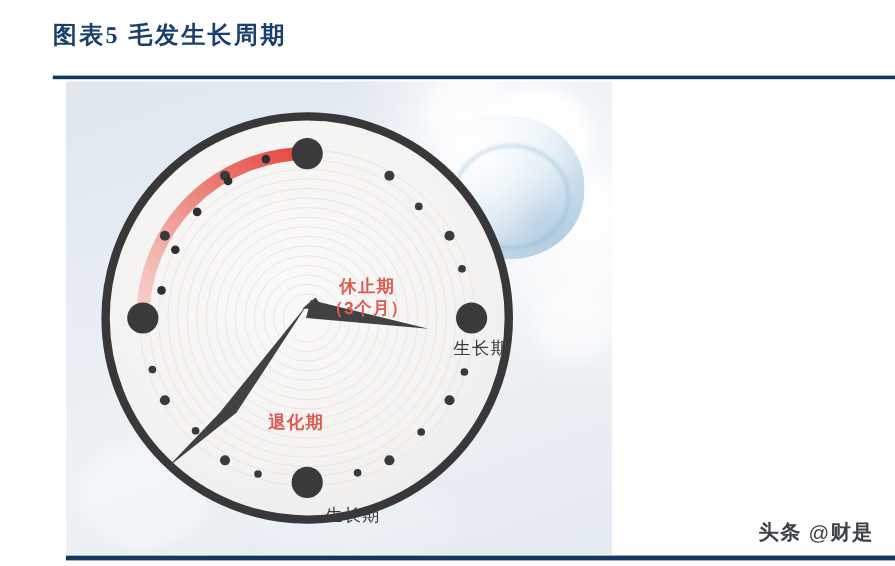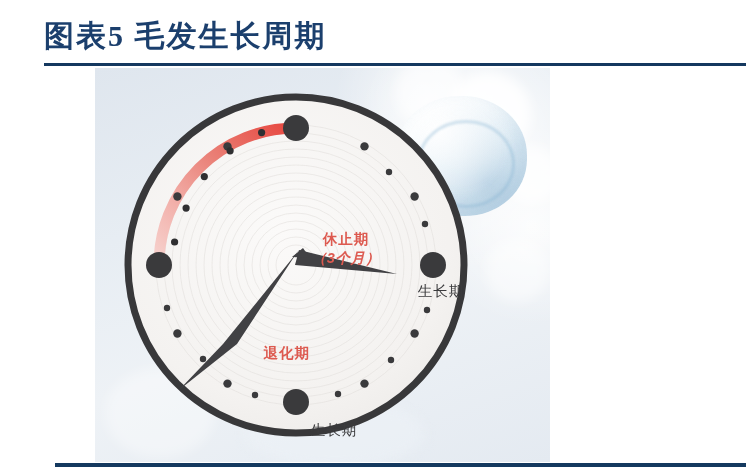--- a/index.html
+++ b/index.html
@@ -10,21 +10,21 @@
     overflow:hidden;
     position:relative;
   }
   #page{position:relative;width:746px;height:472px;}
 
   
   .title{
     position:absolute;left:44px;top:16px;
     font-family:"Liberation Serif","DejaVu Serif",serif;
     font-weight:bold;
-    font-size:30px;
+    font-size:20px;
     letter-spacing:2px;
     color:#1b3f6d;
     white-space:nowrap;
   }
   .rule-top{
     position:absolute;left:44px;top:63px;width:702px;height:3px;
     background:#14385f;
   }
   .rule-bottom{
     position:absolute;left:55px;top:463px;width:691px;height:4px;
@@ -33,21 +33,20 @@
 
   
   .photo{
     position:absolute;left:55px;top:68px;width:455px;height:394px;
     overflow:hidden;
     background:
       radial-gradient(circle at 86% 18%, rgba(255,255,255,0.95) 0%, rgba(255,255,255,0) 26%),
       radial-gradient(circle at 96% 40%, rgba(255,255,255,0.8) 0%, rgba(255,255,255,0) 20%),
       radial-gradient(circle at 72% 8%, rgba(255,255,255,0.7) 0%, rgba(255,255,255,0) 18%),
       linear-gradient(160deg,#dfe6ee 0%,#e7edf3 32%,#eef2f6 60%,#e4eaf1 100%);
-    margin-left: 40px;
   }
   
   .bokeh{position:absolute;border-radius:50%;filter:blur(6px);pointer-events:none;}
   .bk1{left:352px;top:4px;width:84px;height:84px;background:rgba(255,255,255,.85);}
   .bk2{left:408px;top:78px;width:58px;height:58px;background:rgba(255,255,255,.7);}
   .bk3{left:300px;top:-10px;width:70px;height:70px;background:rgba(255,255,255,.55);}
   .bk4{left:390px;top:170px;width:64px;height:64px;background:rgba(255,255,255,.45);}
   .bk5{left:10px;top:300px;width:110px;height:90px;background:rgba(255,255,255,.35);}
   .bk6{left:150px;top:330px;width:180px;height:70px;background:rgba(236,241,246,.6);}
 
@@ -74,21 +73,21 @@
   .clock-svg{display:block;width:366px;height:366px;}
 
   .label{
     position:absolute;
     text-align:center;
     line-height:1.28;
     white-space:nowrap;
     font-family:"Liberation Sans","DejaVu Sans",sans-serif;
   }
   .label .l1{display:block;font-size:14.5px;letter-spacing:1px;}
-  .label .l2{display:block;font-size:14.5px;letter-spacing:0.5px;font-style:italic;}
+  .label .l2{display:block;font-size:14.5px;letter-spacing:0.5px;}
 
   .label-red{color:#dd5a50;font-weight:600;}
   .label-dark{color:#3b3b3d;}
 
   .lab-telogen{left:173px;top:148px;width:120px;}
   .lab-catagen{left:87px;top:262px;width:110px;text-align:right;}
   .lab-anagen-early{left:258px;top:200px;width:140px;}
   .lab-anagen-long{left:151px;top:339px;width:140px;}
 
   
@@ -224,16 +223,20 @@
         <span class="l1">生长期</span>
       </div>
 
       <div class="label label-dark lab-anagen-long">
         <span class="l1">生长期</span>
       </div>
 
     </div>
   </div>
 
+  <div class="watermark">
+    <span>头条</span>
+    <span class="at">@</span><span>财是</span>
+  </div>
 
   <div class="rule-bottom"></div>
 
 </div>
 
 </body></html>

